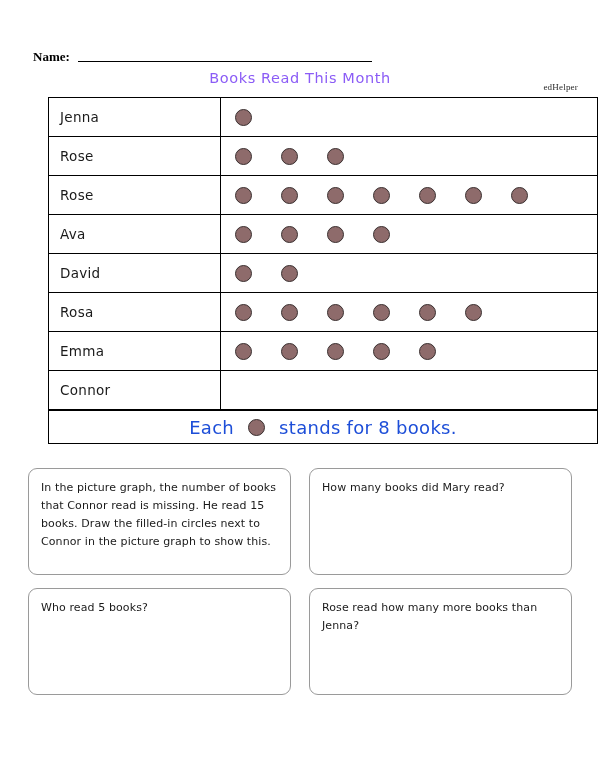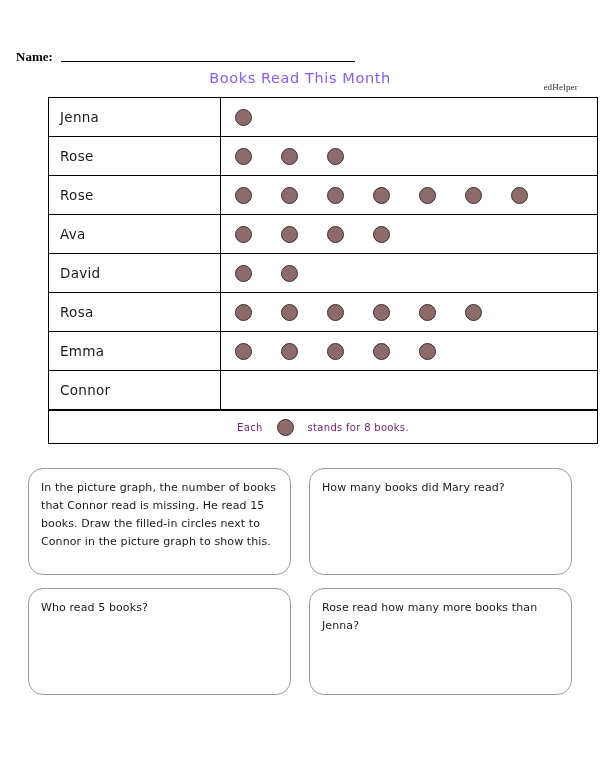--- a/index.html
+++ b/index.html
@@ -25,21 +25,21 @@
     font-size: 9px;
     color: #2b2b2b;
     letter-spacing: 0.2px;
     margin-top: 44px;
   }
 
   
   .name-row {
     position: absolute;
     top: 50px;
-    left: 16px;
+    left: 33px;
     display: flex;
     align-items: flex-end;
   }
   .name-label {
     font-family: "Liberation Serif", serif;
     font-weight: bold;
     font-size: 13px;
     color: #000000;
     line-height: 14px;
   }
@@ -116,22 +116,22 @@
   }
 
   
   .legend-row {
     display: flex;
     align-items: center;
     justify-content: center;
     height: 32px;
     border-top: 1.2px solid #000000;
     font-family: "DejaVu Sans", sans-serif;
-    font-size: 10px;
-    color: #701a75;
+    font-size: 18px;
+    color: #1d4ed8;
     letter-spacing: 0.3px;
     text-align: center;
   }
   .legend-row .dot {
     margin: 0 14px;
     width: 17px;
     height: 17px;
   }
 
   
@@ -141,21 +141,21 @@
     left: 28px;
     width: 544px;
     display: grid;
     grid-template-columns: 263px 263px;
     grid-column-gap: 18px;
     grid-row-gap: 13px;
   }
   .qbox {
     height: 107px;
     border: 1.3px solid #9a9a9a;
-    border-radius: 15px;
+    border-radius: 9px;
     box-sizing: border-box;
     padding: 10px 12px 20px 12px;
     background: #ffffff;
   }
   .qtext {
     font-family: "DejaVu Sans", sans-serif;
     font-size: 11px;
     line-height: 18px;
     color: #1a1a1a;
     letter-spacing: 0.1px;

